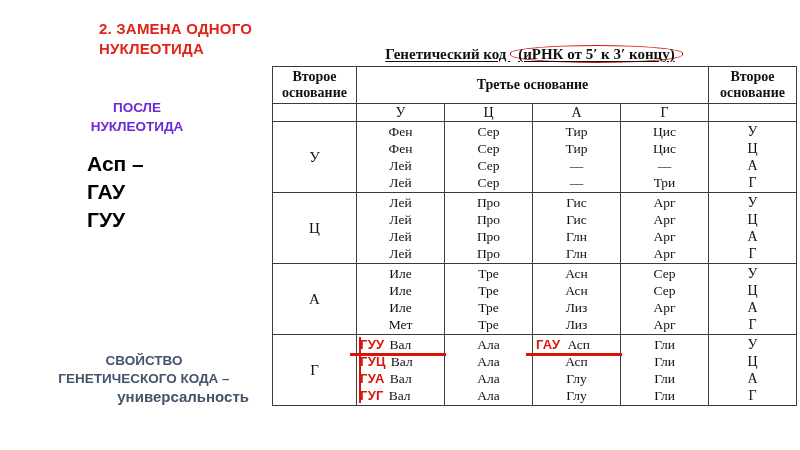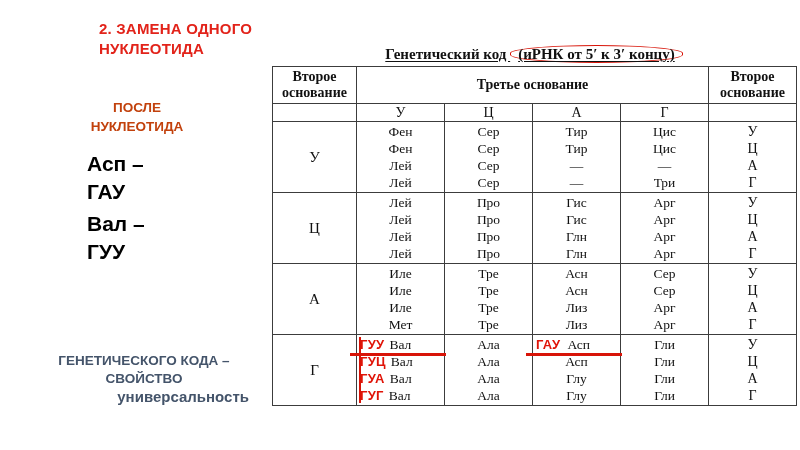--- a/index.html
+++ b/index.html
@@ -4,21 +4,21 @@
 <style>
   * { margin:0; padding:0; box-sizing:border-box; }
   html,body { width:800px; height:450px; }
   body { font-family:"Liberation Sans",sans-serif; background:#fff; }
   .slide { position:relative; width:800px; height:450px; background:#ffffff; overflow:hidden;margin-left:24px; }
 
   .heading { position:absolute; left:75px; top:19px; color:#e2231a; font-weight:bold;
              font-size:15px; line-height:20px; letter-spacing:.2px; }
 
   .after-block { position:absolute; left:45px; top:98px; width:136px; text-align:center;
-                 color:#c2410c; font-weight:bold; font-size:13.5px; line-height:19px; }
+                 color:#6d28d9; font-weight:bold; font-size:13.5px; line-height:19px; }
 
   .codon-block { position:absolute; left:63px; top:150px; color:#000000; font-weight:bold;
                  font-size:21px; line-height:28px; }
   .codon-block .pair-gap { margin-top:4px; }
 
   .property-block { position:absolute; left:15px; top:352px; width:210px; text-align:center;
                     color:#44546a; font-weight:bold; }
   .property-line { font-size:13.5px; line-height:17.5px; }
   .property-value { font-size:15px; line-height:19px;text-align:right; }
 
@@ -59,27 +59,26 @@
   </div>
 
   <div class="after-block">
     <div>ПОСЛЕ</div>
     <div>НУКЛЕОТИДА</div>
   </div>
 
   <div class="codon-block">
     <div>Асп –</div>
     <div>ГАУ</div>
-    <div class="pair-gap">Вал –</div>
     <div>ГУУ</div>
   </div>
 
   <div class="property-block">
+    <div class="property-line">СВОЙСТВО</div>
     <div class="property-line">ГЕНЕТИЧЕСКОГО КОДА –</div>
-    <div class="property-line">СВОЙСТВО</div>
     <div class="property-value">универсальность</div>
   </div>
 
   <div class="table-area">
     <div class="table-title"><span>Генетический код </span><span class="circled">(иРНК от 5′ к 3′ концу)</span></div>
 
     <table class="genetic">
       <colgroup>
         <col style="width:84px">
           <col style="width:88px">

